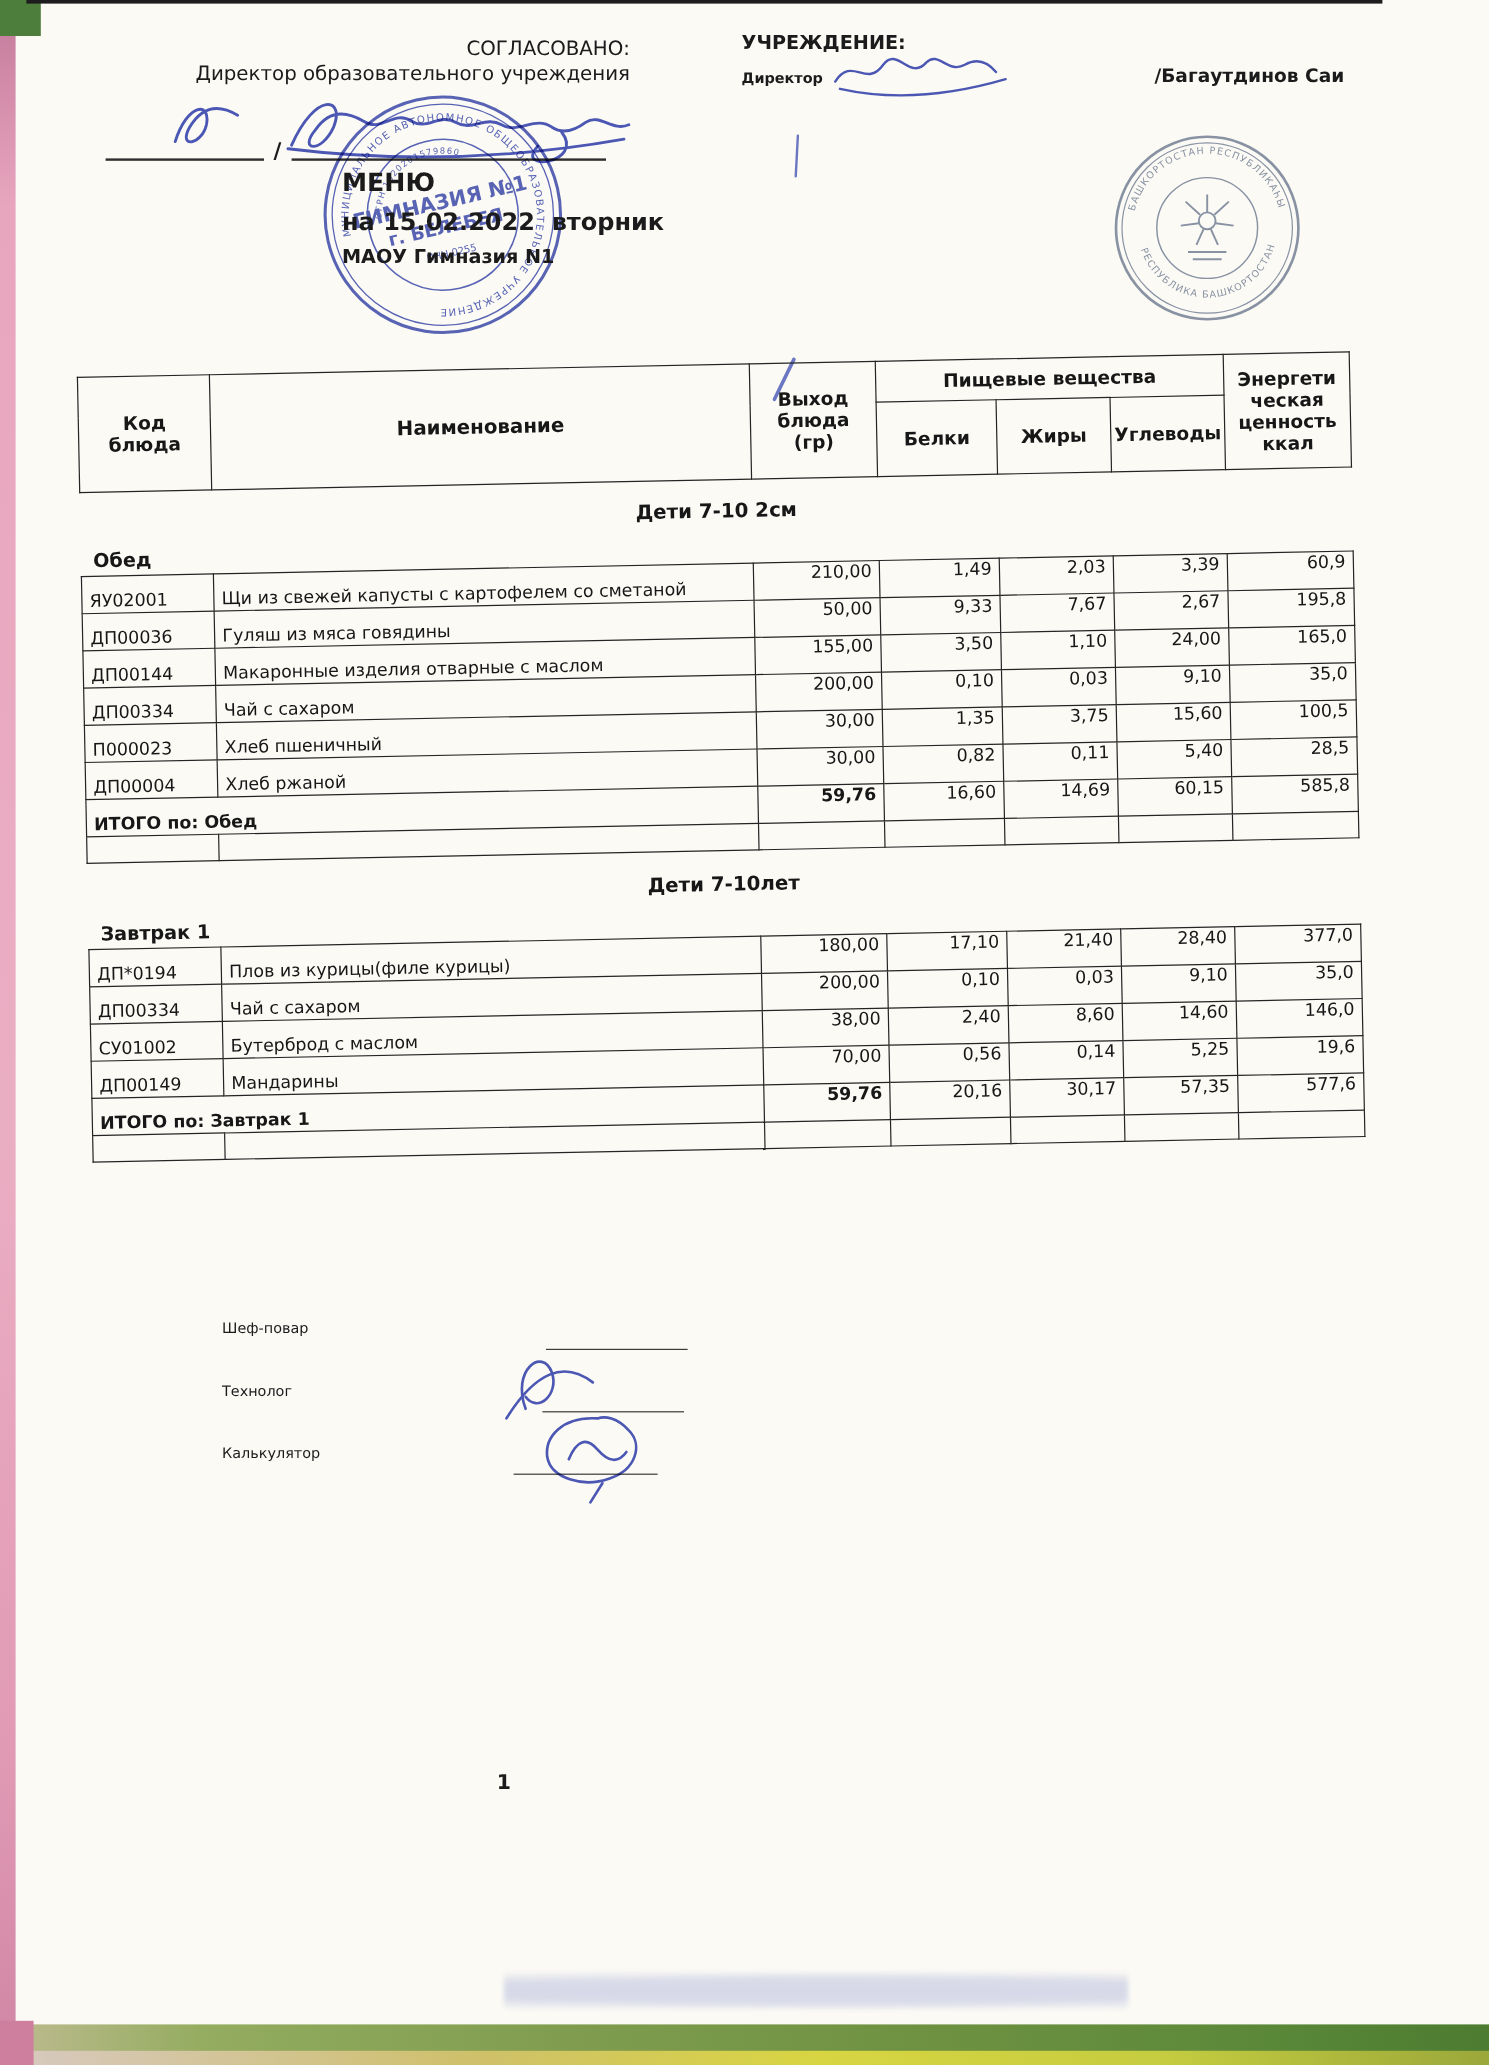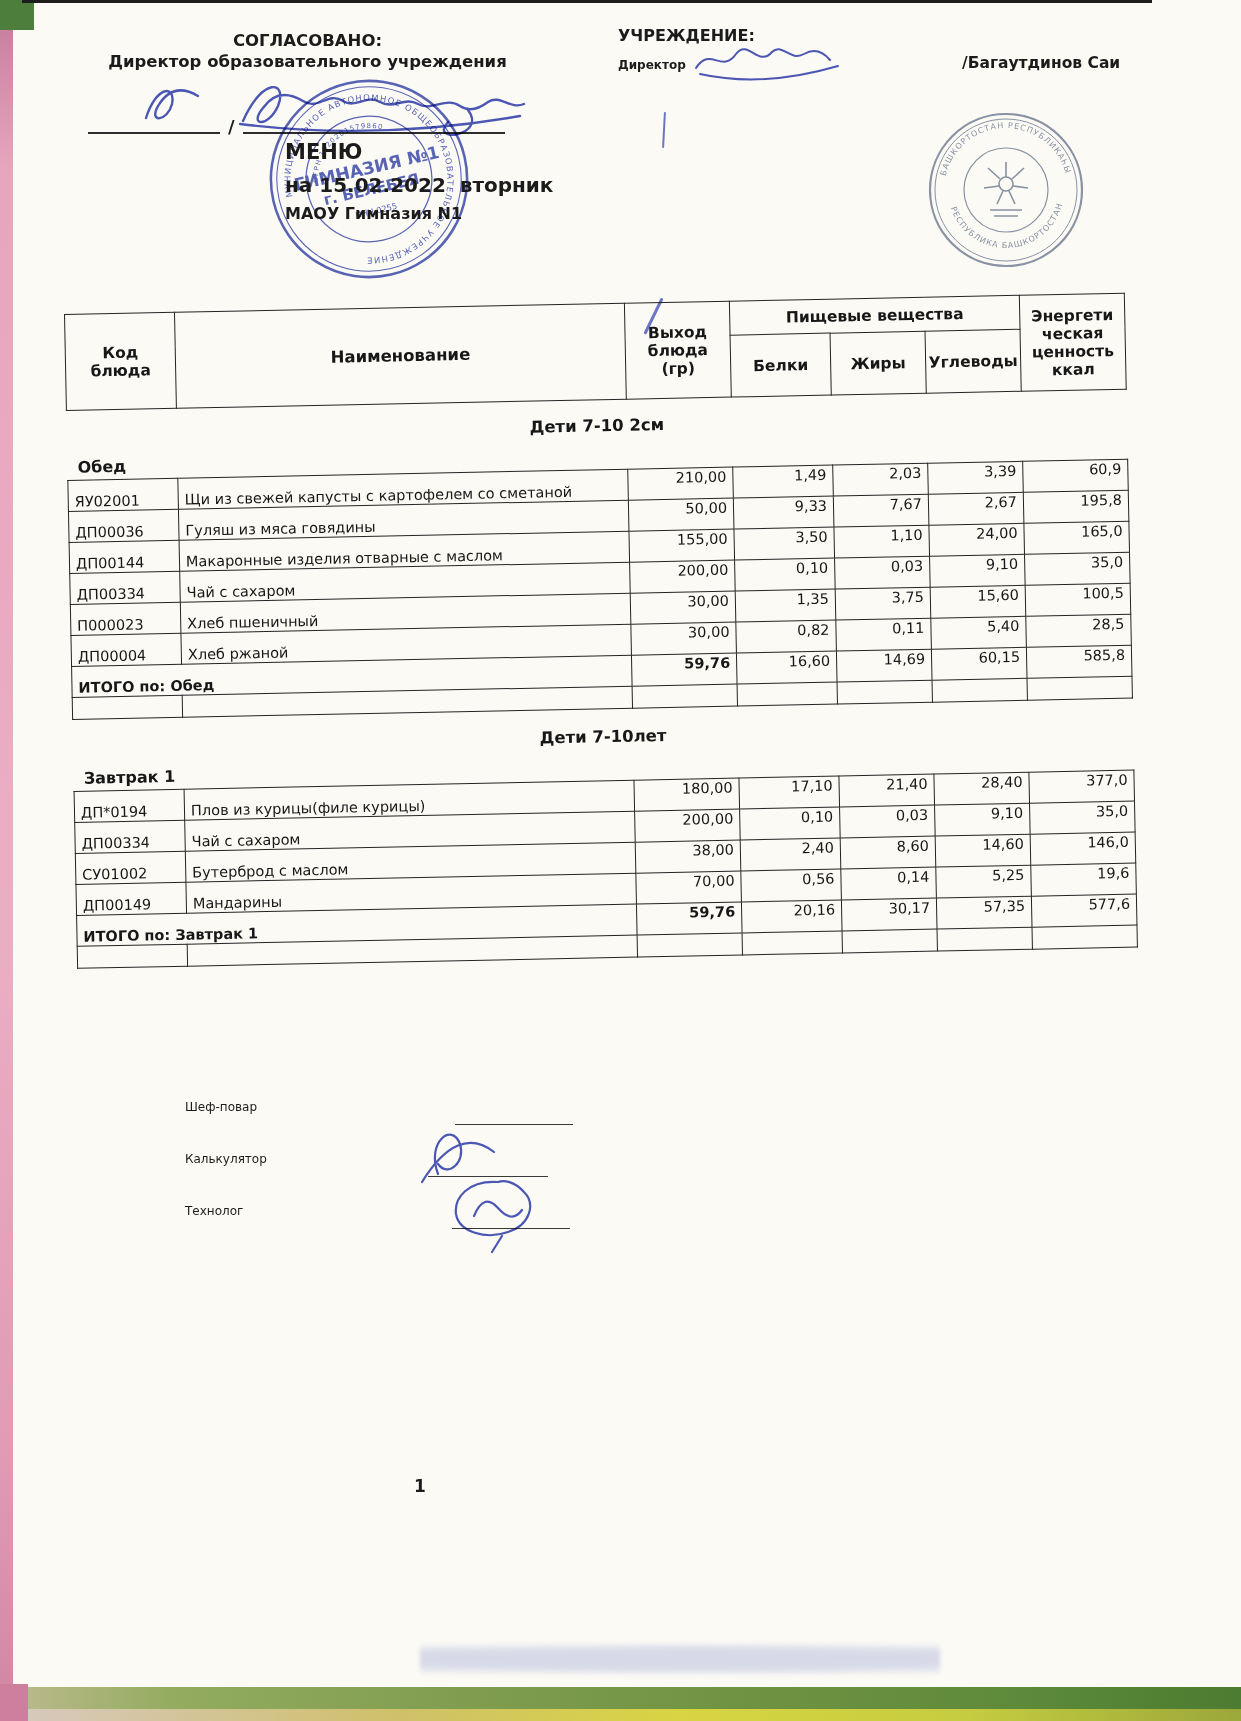--- a/index.html
+++ b/index.html
@@ -16,21 +16,21 @@
     background:linear-gradient(90deg,#b9b98a 0%,#93ac5f 12%,#7f9c4e 38%,#6d9141 62%,#5d8a3a 82%,#4c7c31 100%)}
   .strip-bottom2{position:absolute;left:0;top:1709px;width:1241px;height:12px;
     background:linear-gradient(90deg,#d7c9c2 0%,#cfc06a 32%,#d8d542 55%,#c5cc3f 78%,#9ba83a 100%)}
   .corner-pink-bl{position:absolute;left:0;top:1684px;width:28px;height:37px;background:#cf7f9e}
   .ghost-smudge{position:absolute;left:420px;top:1642px;width:520px;height:34px;opacity:.18;filter:blur(2px);
     background:radial-gradient(ellipse at 20% 50%,#3a4ab0 0 30%,transparent 70%),
                radial-gradient(ellipse at 55% 50%,#3a4ab0 0 25%,transparent 70%),
                radial-gradient(ellipse at 85% 50%,#3a4ab0 0 28%,transparent 70%)}
 
   
-  .approve-left{position:absolute;left:90px;top:30px;width:435px;text-align:center;font-weight:bold;font-size:16.5px;line-height:21px}
+  .approve-left{position:absolute;left:90px;top:30px;width:435px;text-align:right;font-weight:normal;font-size:16.5px;line-height:21px}
   .sig-row{position:absolute;left:88px;top:118px;width:445px;display:flex;align-items:flex-end;gap:8px}
   .blank{border-bottom:2px solid #2e2e2e;height:16px}
   .blank.b1{width:132px}
   .blank.b2{width:262px}
   .slash{font-weight:bold;font-size:18px;line-height:14px}
   .approve-right-title{position:absolute;left:618px;top:26px;font-weight:bold;font-size:16px}
   .approve-right-role{position:absolute;left:618px;top:58px;font-weight:bold;font-size:12px}
   .approved-name{position:absolute;left:962px;top:54px;width:300px;font-weight:bold;font-size:15.5px;white-space:nowrap}
 
   
@@ -344,26 +344,26 @@
         </tbody>
     </table>
   </div>
 
   <div class="footer-sign">
     <div class="f-row">
       <span>Шеф-повар</span>
       <span class="f-line" style="left:270px"></span>
     </div>
     <div class="f-row">
+      <span>Технолог</span>
+      <span class="f-line" style="left:267px"></span>
+    </div>
+    <div class="f-row">
       <span>Калькулятор</span>
       <span class="f-line" style="left:243px;width:120px"></span>
-    </div>
-    <div class="f-row">
-      <span>Технолог</span>
-      <span class="f-line" style="left:267px"></span>
     </div>
   </div>
 
   <svg class="sig-svg" style="left:408px;top:1116px" width="110" height="75" viewBox="0 0 110 75">
     <g fill="none" stroke="#2d3cb0" stroke-width="2.2" stroke-linecap="round" opacity="0.85">
       <path d="M30,58 C18,26 44,6 52,28 C58,46 40,62 30,48"></path>
       <path d="M14,66 Q50,8 86,36"></path>
     </g>
   </svg>
   <svg class="sig-svg" style="left:438px;top:1170px" width="120" height="85" viewBox="0 0 120 85">

